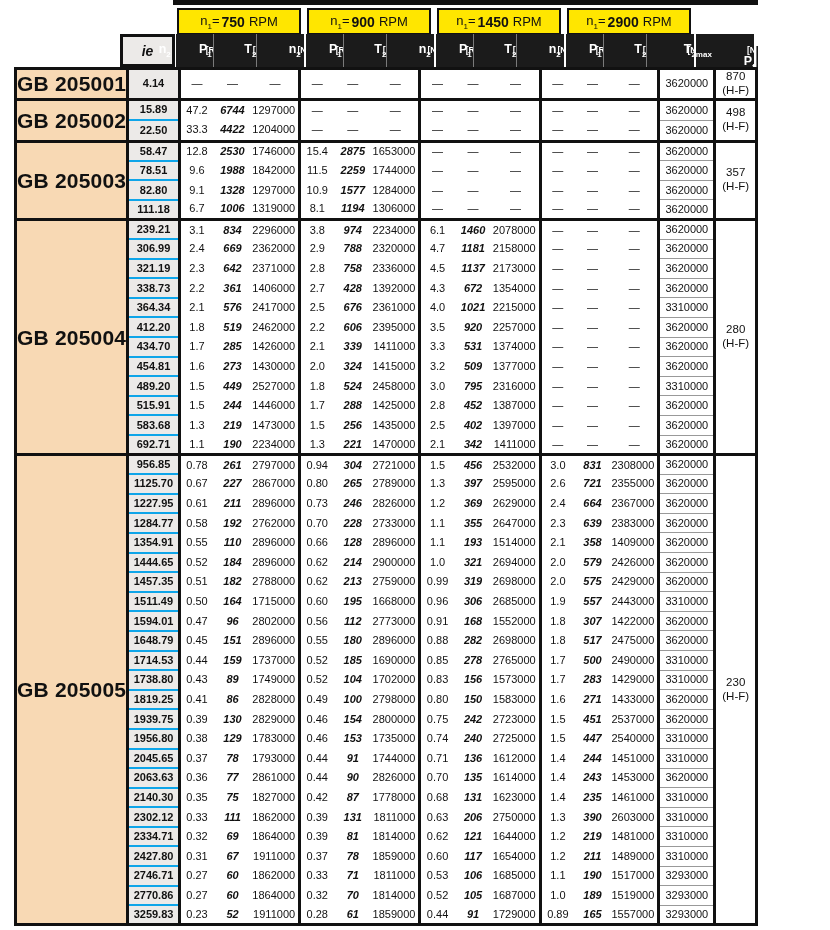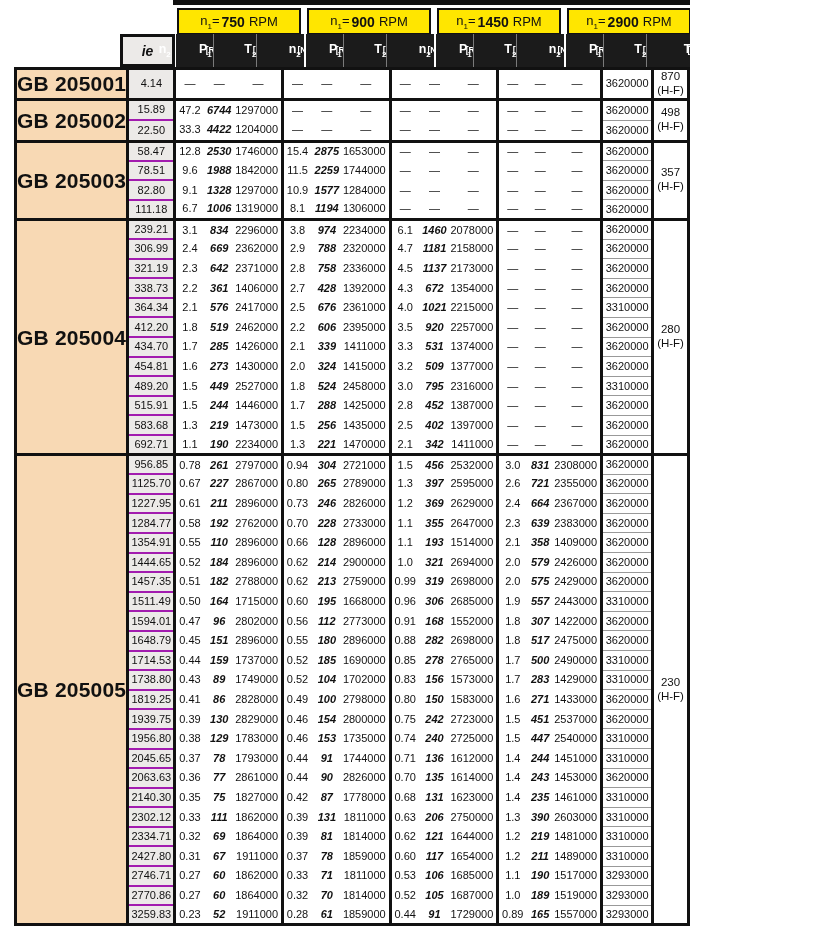--- a/index.html
+++ b/index.html
@@ -2,21 +2,21 @@
 <html style="--c-border: #111111; --c-header: #1b1b1b; --c-yellow: #ffe600; --c-peach: #f8d9b4; --c-gray: #eceae8;"><head>
 <meta charset="utf-8">
 <style>
   :root{
     --c-border:#111111; --c-header:#1b1b1b; --c-yellow:#ffe600;
     --c-peach:#f8d9b4; --c-gray:#eceae8;
   }
   *{margin:0;padding:0;box-sizing:border-box;}
   html,body{background:#ffffff;}
   body{width:830px;height:930px;font-family:"Liberation Sans",sans-serif;}
-  #stage{position:relative;width:690px;height:930px;background:#fff;overflow:hidden;}
+  #stage{position:relative;width:758px;height:930px;background:#fff;overflow:hidden;}
   .topbar{position:absolute;left:173px;top:0;width:616px;height:5px;background:var(--c-border);}
   .rpm-box{position:absolute;top:8px;height:27px;width:124px;background:var(--c-yellow);
     border:2px solid var(--c-border);display:flex;align-items:center;justify-content:center;
     font-size:13px;color:#111;white-space:nowrap;}
   .rpm-box sub{font-size:8px;}
   .rpm-val{font-weight:bold;font-size:14px;margin:0 4px 0 2px;}
   .hdr-group{position:absolute;top:34px;height:33px;display:flex;}
   .hdr-cell{background:var(--c-header);color:#fff;display:flex;flex-direction:row;
     align-items:center;justify-content:center;height:33px;}
   .hdr-cell + .hdr-cell{border-left:1px solid #7a7a7a;gap:6px;}
@@ -27,21 +27,21 @@
   .ie-hdr{position:absolute;left:120px;top:34px;width:55px;height:33px;background:var(--c-gray);
     border:3px solid var(--c-border);display:flex;align-items:center;justify-content:center;
     font-weight:bold;font-style:italic;font-size:14px;color:#111;}
   table{position:absolute;left:14px;top:67px;border-collapse:collapse;table-layout:fixed;
     border:3px solid var(--c-border);}
   td,th{padding:0;font-size:11px;text-align:center;line-height:1;color:#111;vertical-align:middle;
     overflow:hidden;white-space:nowrap;}
   .c-label{background:var(--c-peach);border-right:3px solid var(--c-border);
     font-size:21px;font-weight:bold;letter-spacing:.2px;}
   .c-ie{background:var(--c-gray);border-right:3px solid var(--c-border);
-    border-bottom:2px solid #a21caf;font-weight:normal;}
+    border-bottom:2px solid #0ea5e9;font-weight:bold;}
   .c-p1{font-weight:bold;font-style:italic;}
   .c-t2{border-right:3px solid var(--c-border);text-align:right;padding-right:3px;}
   .c-t2max{border-right:3px solid var(--c-border);border-bottom:1px solid #999;}
   .c-pt{font-size:11.5px;}
   .c-pt div{line-height:1.2;}
   tr.gstart td, tr.gstart th{border-top:3px solid var(--c-border);}
   .dash{text-align:center !important;padding-right:0 !important;
     font-weight:normal !important;font-style:normal !important;}
   .rh-tall{height:29px;} .rh-mid{height:21px;} .rh-std{height:19.6px;}
 </style>

